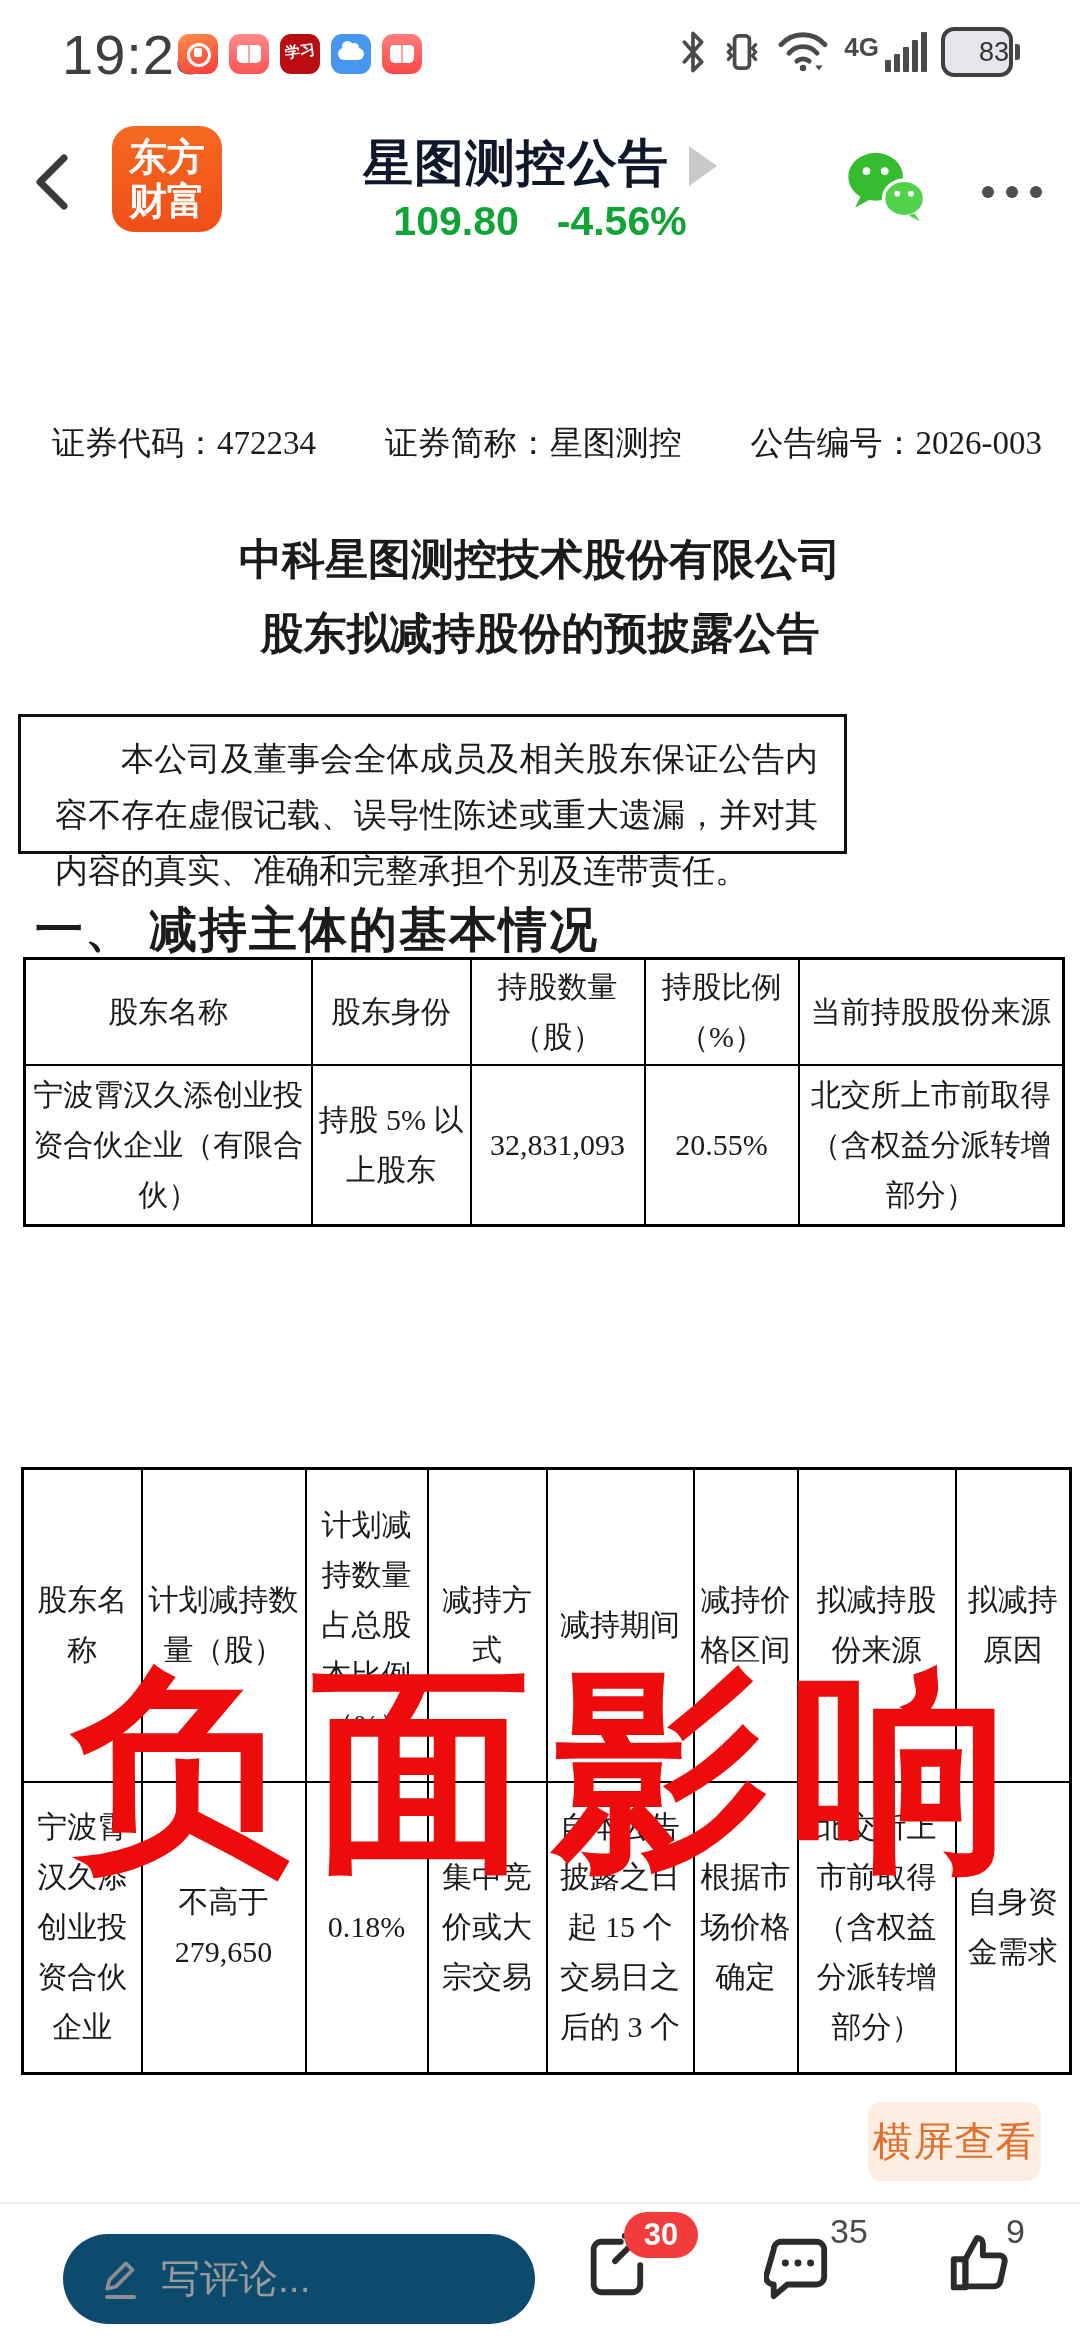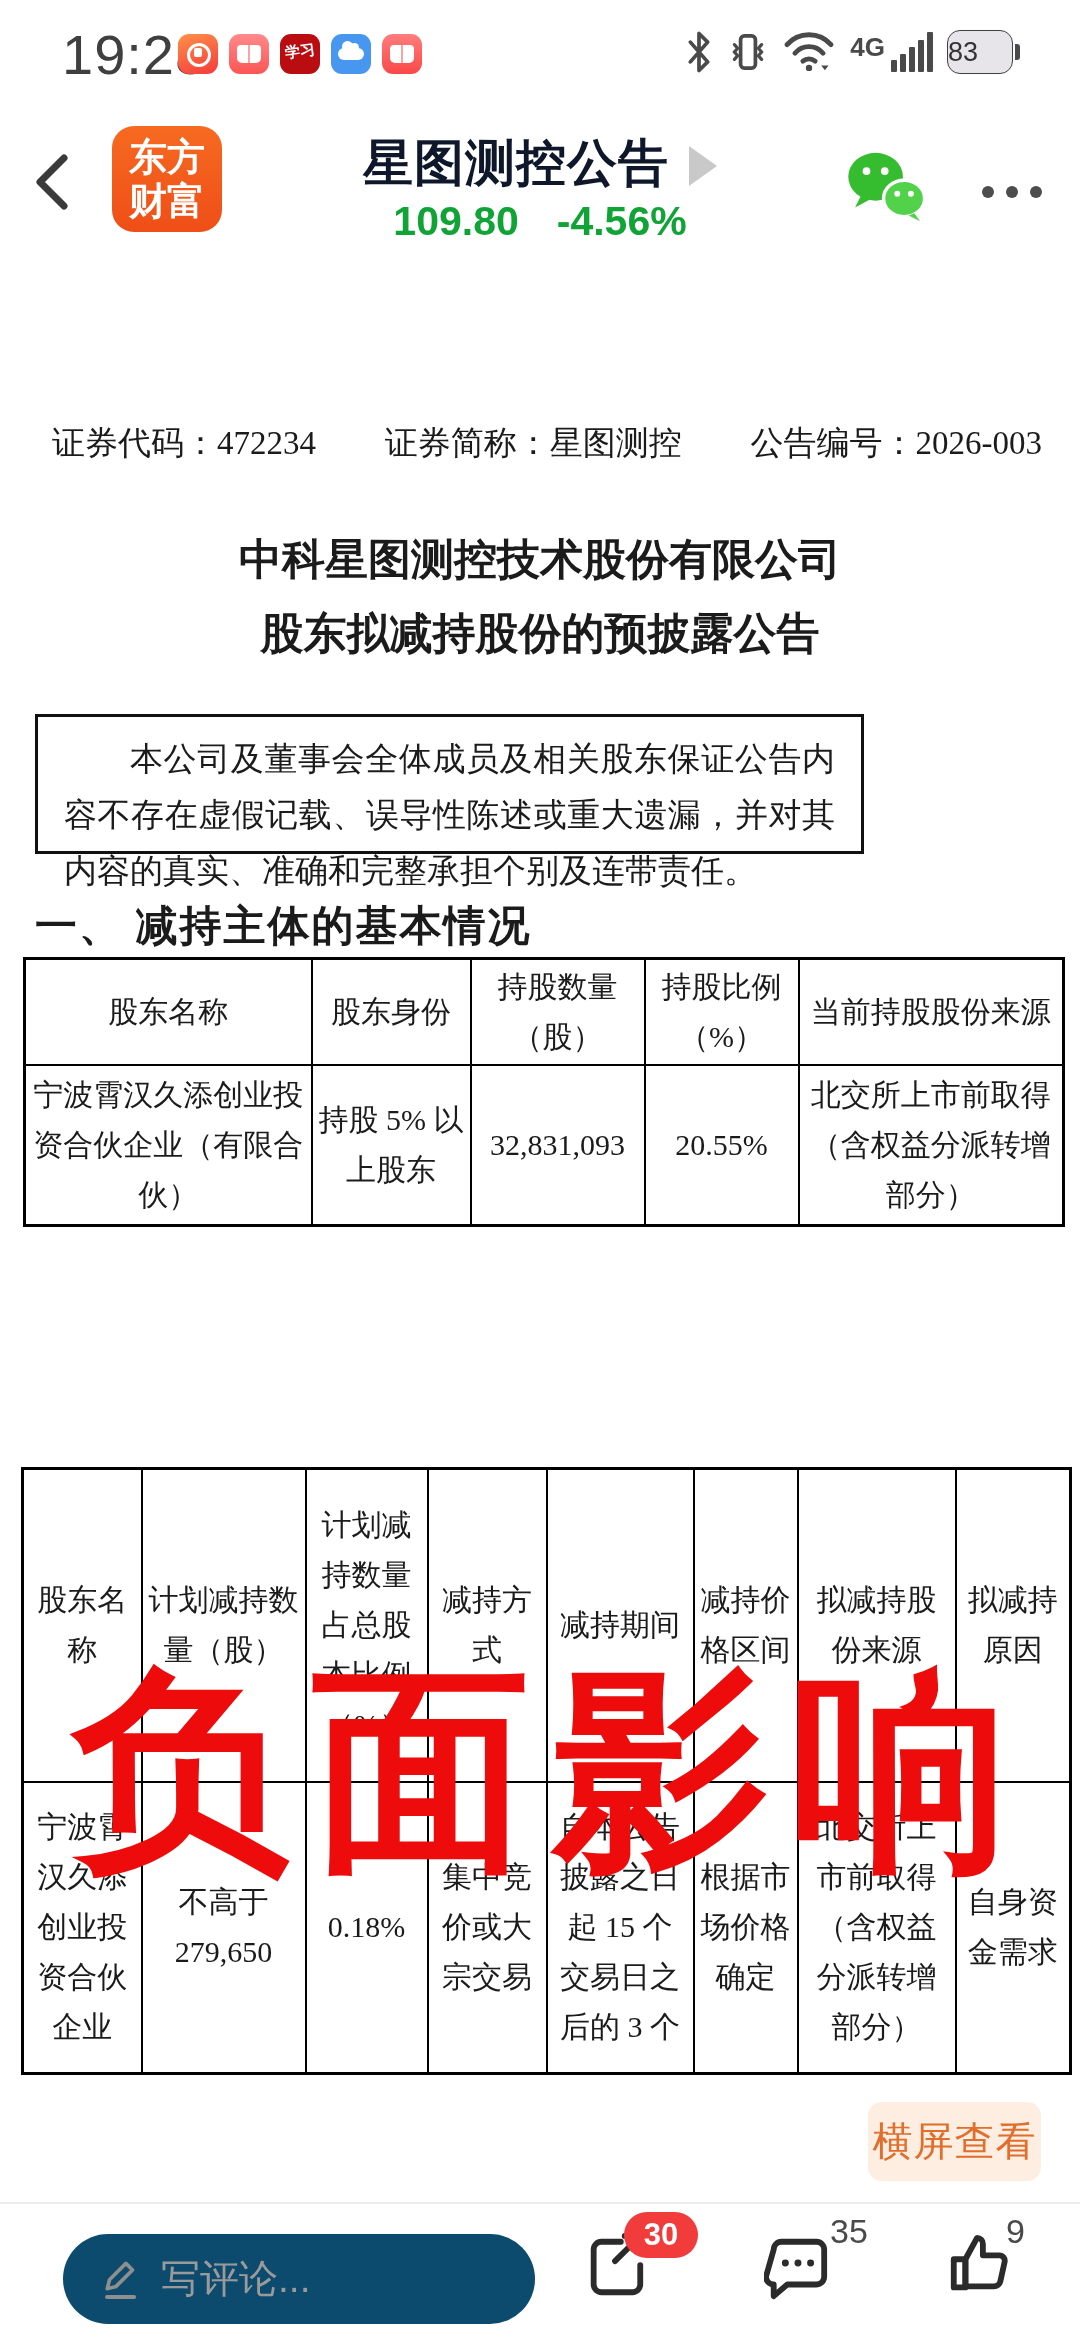--- a/index.html
+++ b/index.html
@@ -23,22 +23,22 @@
   .sb-app.a4{background:#4796f0;}
   .cloud{position:absolute;left:7px;top:14px;width:26px;height:12px;background:#fff;border-radius:8px;}
   .cloud:before{content:"";position:absolute;left:4px;top:-7px;width:11px;height:11px;background:#fff;border-radius:50%;}
   .cloud:after{content:"";position:absolute;left:12px;top:-5px;width:9px;height:9px;background:#fff;border-radius:50%;}
   .sb-right{position:absolute;right:60px;top:30px;display:flex;align-items:center;gap:14px;height:44px;}
   .sb-right svg{display:block;}
   .sig4g{display:flex;align-items:flex-end;gap:3px;}
   .sig4g .g{font-size:26px;font-weight:700;color:#4a4a4a;margin-right:3px;line-height:1;transform:translateY(-12px);}
   .bar{width:6px;background:#4a4a4a;border-radius:1px;}
   .battery{display:flex;align-items:center;}
-  .batt-body{width:64px;height:42px;border:1px solid #404040;border-radius:13px;background:#e8e5ea;
-             display:flex;align-items:center;justify-content:flex-start;font-size:27px;color:#333;font-weight:500;}
+  .batt-body{width:64px;height:42px;border:4px solid #404040;border-radius:13px;background:#e8e5ea;
+             display:flex;align-items:center;justify-content:flex-end;font-size:27px;color:#333;font-weight:500;}
   .batt-nub{width:5px;height:16px;background:#4a4a4a;border-radius:0 3px 3px 0;margin-left:2px;}
   
   .header{position:absolute;left:0;top:110px;width:1076px;height:138px;background:#fff;border-bottom:2px solid #ededed;}
   .back{position:absolute;left:30px;top:42px;width:44px;height:60px;}
   .applogo{position:absolute;left:112px;top:16px;width:110px;height:106px;border-radius:22px;
            background:linear-gradient(180deg,#f66a21,#ef4e17);display:flex;flex-direction:column;
            align-items:center;justify-content:center;color:#fff;font-weight:700;font-size:38px;line-height:44px;}
   .title-row{position:absolute;left:0;top:20px;width:1080px;display:flex;align-items:center;justify-content:center;}
   .doc-title{font-size:50px;font-weight:600;color:#0f172a;letter-spacing:1px;}
   .play-tri{width:0;height:0;border-left:28px solid #c9c9c9;border-top:20px solid transparent;
@@ -52,24 +52,24 @@
   .edge-card{position:absolute;left:1049px;top:335px;width:70px;height:277px;background:#fff;
              border:2px solid #d6d3d8;border-radius:26px 0 0 26px;box-shadow:0 2px 8px rgba(0,0,0,.06);}
   
   .doc{position:absolute;left:0;top:248px;width:1080px;height:1954px;background:#fff;
        font-family:"Liberation Serif","DejaVu Serif",serif;color:#1b1b1b;}
   .info-line{position:absolute;left:0;top:173px;width:1080px;padding:0 38px 0 52px;box-sizing:border-box;
              display:flex;justify-content:space-between;font-size:33px;}
   .h-center{position:absolute;width:1080px;text-align:center;font-weight:700;}
   .c-title1{top:283px;font-size:43px;}
   .c-title2{top:357px;font-size:43px;}
-  .disclaimer{position:absolute;left:35px;top:466px;width:829px;height:140px;border:3px solid #111;
-              box-sizing:border-box;padding:14px 26px 0 26px;}
+  .disclaimer{position:absolute;left:18px;top:466px;width:829px;height:140px;border:3px solid #111;
+              box-sizing:border-box;padding:14px 26px 0 34px;}
   .disclaimer p{margin:0;font-size:33px;line-height:56px;text-indent:2em;text-align:justify;}
-  .sec-head{position:absolute;left:35px;font-size:42px;font-weight:700;letter-spacing:2px;}
+  .sec-head{position:absolute;left:35px;font-size:48px;font-weight:700;letter-spacing:2px;}
   .s1{top:650px;}
   .s2{top:1164px;}
   table.doc-tbl{border-collapse:collapse;table-layout:fixed;position:absolute;background:#fff;}
   .doc-tbl td{border:2px solid #000;text-align:center;vertical-align:middle;
               font-size:30px;line-height:50px;padding:2px 6px;box-sizing:border-box;word-break:normal;}
   .tbl1{left:23px;top:709px;width:1039px;border:3px solid #000;}
   .tbl2{left:21px;top:1219px;width:1048px;border:3px solid #000;}
   
   .watermark{position:absolute;left:72px;top:1414px;font-size:218px;line-height:1;font-weight:900;
              letter-spacing:22px;color:#ed0b0b;font-family:"DejaVu Sans",sans-serif;white-space:nowrap;z-index:5;}

